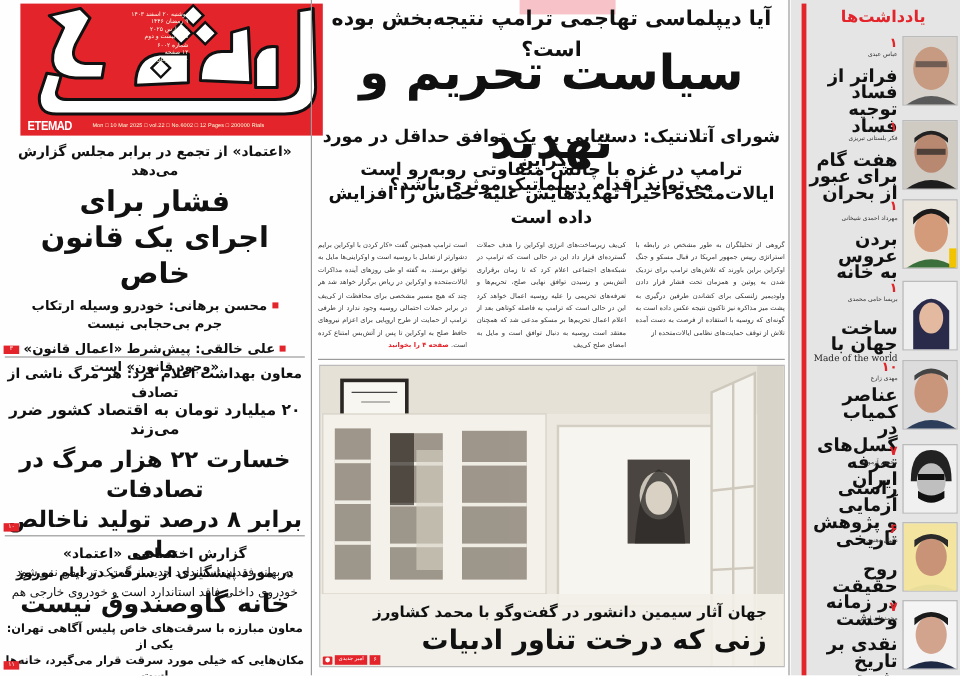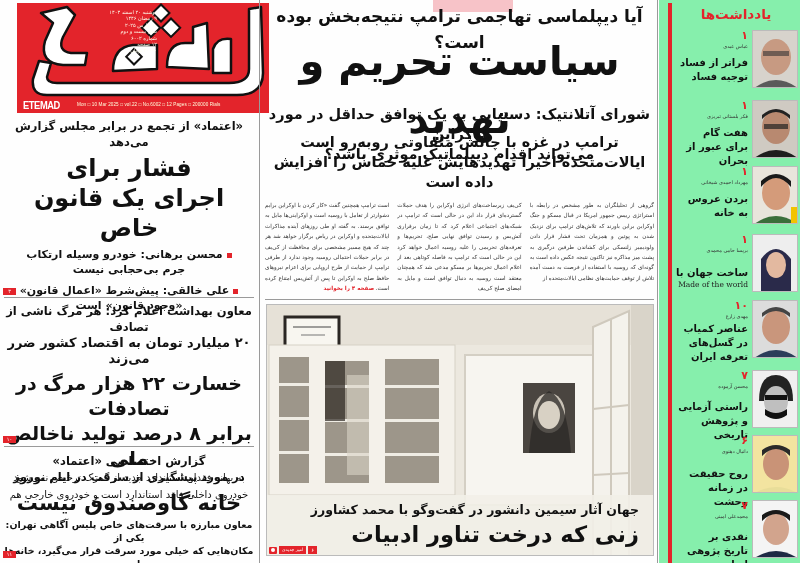--- a/index.html
+++ b/index.html
@@ -43,29 +43,29 @@
   .photo { position: absolute; left: 3px; top: 304px; width: 388px; height: 252px; background: #ede9e1; overflow: hidden; border: 1px solid #bbb; }
   .photo-cap1 { position: absolute; left: 0; top: 196px; width: 372px; direction: rtl; text-align: right; font-size: 12.5px; font-weight: bold; line-height: 18px; color: #111; }
   .photo-cap2 { position: absolute; left: 0; top: 211px; width: 372px; direction: rtl; text-align: right; font-size: 22.5px; font-weight: bold; line-height: 36px; color: #111; letter-spacing: -0.8px; }
   .photo-credit { position: absolute; left: 2px; top: 241px; height: 8px; display: flex; gap: 2px; align-items: center; }
   .photo-credit .cam { width: 8px; height: 7px; background: #e3242b; border-radius: 1px; position: relative; }
   .photo-credit .cam::after { content: ""; position: absolute; left: 2px; top: 1.5px; width: 4px; height: 4px; border-radius: 50%; background: #fff; }
   .photo-credit .name { background: #e3242b; color: #fff; font-size: 4.5px; line-height: 8px; padding: 0 3px; direction: rtl; }
   .photo-credit .num { background: #e3242b; color: #fff; font-size: 5px; line-height: 8px; padding: 0 3px; }
 
   
-  .right-col { position: absolute; left: 659px; top: 0; width: 141px; height: 563px; background: #86efac; }
+  .right-col { position: absolute; left: 659px; top: 0; width: 141px; height: 563px; background: #e5e5e5; }
   .right-bar { position: absolute; left: 9px; top: 3px; width: 4px; height: 560px; background: #e3242b; }
   .right-title { position: absolute; left: 15px; top: 3px; width: 124px; font-size: 13.5px; font-weight: bold; direction: rtl; text-align: center; color: #e3242b; line-height: 22px; }
   .note { position: absolute; left: 15px; width: 126px; height: 66px; }
   .note .pic { position: absolute; right: 2px; top: 0; width: 46px; height: 58px; border: 1px solid #bbb; background: #ddd; overflow: hidden; }
   .note .txt { position: absolute; left: 0; top: 0; width: 74px; direction: rtl; text-align: right; }
   .note .pg { color: #e3242b; font-weight: bold; font-size: 11px; line-height: 12px; }
   .note .auth { font-size: 5px; line-height: 8px; color: #333; }
-  .note .ttl { font-size: 10px; font-weight: bold; line-height: 14px; margin-top: 6px; color: #111; }
+  .note .ttl { font-size: 15px; font-weight: bold; line-height: 14px; margin-top: 6px; color: #111; }
   .note .ttl-en { font-size: 7.5px; font-family: "DejaVu Serif", serif; direction: ltr; text-align: right; color: #222; }
 </style>
 </head>
 <body>
 
 <div class="page">
 
   <div class="left-col">
     <div class="masthead">
       <svg class="logo-svg" viewBox="0 0 252 96">

